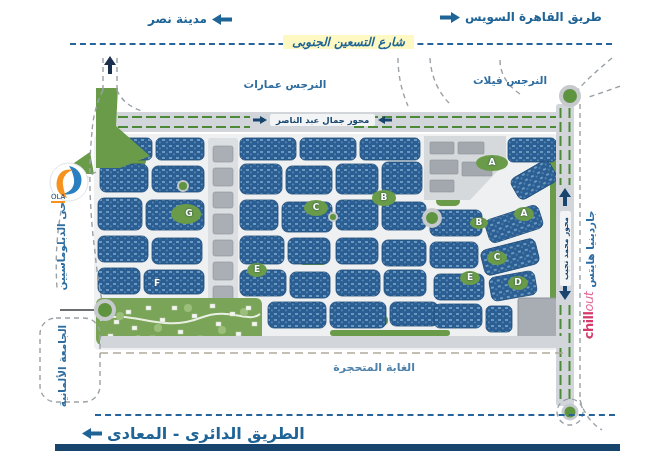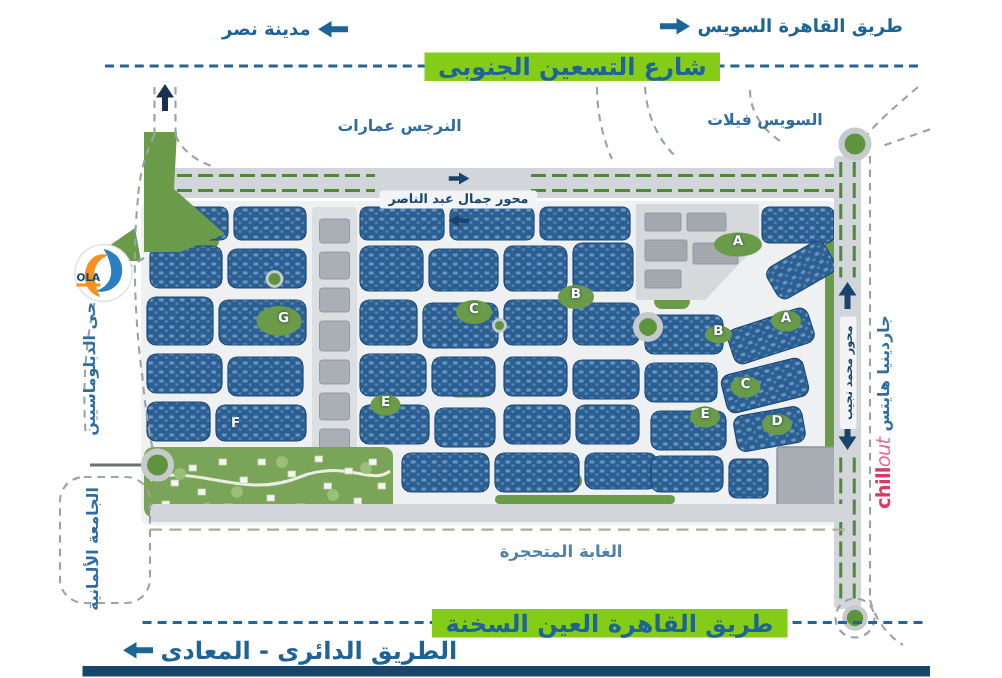--- a/index.html
+++ b/index.html
@@ -3,31 +3,31 @@
 <meta charset="utf-8">
 <style>
   html,body{margin:0;padding:0;background:#fff;}
   #stage{position:relative;width:620px;height:452px;overflow:hidden;background:#fff;
          font-family:"DejaVu Sans",sans-serif;}
   .abs{position:absolute;}
   .lbl{color:#1f6496;font-weight:bold;white-space:nowrap;}
   .lbl-sm{color:#2f6da0;font-weight:bold;font-size:10.5px;white-space:nowrap;}
   .flexrow{display:flex;align-items:center;gap:5px;}
   .dash-blue{border-top:2px dashed #27639b;height:0;}
-  .dash-label{background:#84cc16;padding:0 9px;font-size:16px;}
+  .dash-label{background:#fef9c3;padding:0 9px;font-size:12px;font-style:italic;}
   .vwrap{display:flex;align-items:center;justify-content:center;}
   .vwrap > span{transform:rotate(-90deg);white-space:nowrap;display:inline-block;}
   .axis-box{background:#f2f4f6;border-radius:2px;padding:1px 6px;font-size:8.5px;
             font-weight:bold;color:#17456e;white-space:nowrap;}
   .zmark{position:absolute;transform:translate(-50%,-50%);color:#fff;font-size:9px;
          font-weight:bold;text-shadow:0 0 2px rgba(10,40,70,.9);line-height:1;}
   .bottom-bar{background:#17456e;}
   .chill-bold{font-weight:800;font-size:13px;color:#d63a6a;letter-spacing:-.5px;}
   .chill-light{font-weight:400;font-size:13px;font-style:italic;color:#e06e97;letter-spacing:-.5px;}
-  .ola-text{font-size:7px;font-weight:700;color:#17456e;border-bottom:2px solid #f6921e;line-height:1;}
+  .ola-text{font-size:7px;font-weight:400;color:#17456e;border-bottom:2px solid #f6921e;line-height:1;margin-top:12px;}
   svg{display:block;}
 </style>
 </head>
 <body>
 
 <div id="stage">
 
   <svg class="abs" style="left:0;top:0" width="668" height="452" viewBox="0 0 668 452">
     <defs>
       <pattern id="blk" width="7" height="6" patternUnits="userSpaceOnUse">
@@ -240,24 +240,24 @@
   <div class="abs flexrow" style="left:440px;top:10px;justify-content:center;">
     <svg width="20" height="13">
       <path d="M0,4.5 H11 V1 L20,6.5 11,12 V8.5 H0 Z" fill="#1f6496"></path>
     </svg>
     <span class="lbl" style="font-size:12px" dir="rtl">طريق القاهرة السويس</span>
   </div>
 
   <div class="abs dash-blue" style="left:70px;top:43px;width:542px;"></div>
   <div class="abs lbl dash-label" style="left:283px;top:35px;" dir="rtl">شارع التسعين الجنوبى</div>
 
-  <div class="abs lbl-sm" style="left:225px;top:78px;width:120px;text-align:left;" dir="rtl">النرجس عمارات</div>
-  <div class="abs lbl-sm" style="left:450px;top:74px;width:120px;text-align:center;" dir="rtl">السويس فيلات</div>
-
-  <div class="abs flexrow" style="left:253px;top:114px;gap:3px;flex-direction:column;">
+  <div class="abs lbl-sm" style="left:225px;top:78px;width:120px;text-align:center;" dir="rtl">النرجس عمارات</div>
+  <div class="abs lbl-sm" style="left:450px;top:74px;width:120px;text-align:center;" dir="rtl">النرجس فيلات</div>
+
+  <div class="abs flexrow" style="left:253px;top:114px;gap:3px;">
     <svg width="14" height="10">
       <path d="M0,3.5 H7 V1 L14,5 7,9 V6.5 H0 Z" fill="#17456e"></path>
     </svg>
     <span class="axis-box" dir="rtl">محور جمال عبد الناصر</span>
     <svg width="14" height="10">
       <path d="M14,3.5 H7 V1 L0,5 7,9 V6.5 H14 Z" fill="#17456e"></path>
     </svg>
   </div>
 
   <div class="abs vwrap" style="left:553px;top:205px;width:24px;height:86px;">
@@ -301,21 +301,20 @@
       <span class="zmark" style="left: 384px; top: 197px;">B</span>
       <span class="zmark" style="left: 492px; top: 162px;">A</span>
       <span class="zmark" style="left: 524px; top: 213px;">A</span>
       <span class="zmark" style="left: 479px; top: 222px;">B</span>
       <span class="zmark" style="left: 497px; top: 257px;">C</span>
       <span class="zmark" style="left: 518px; top: 282px;">D</span>
       <span class="zmark" style="left: 470px; top: 277px;">E</span>
     </div>
 
   <div class="abs dash-blue" style="left:95px;top:414px;width:520px;"></div>
-  <div class="abs lbl dash-label" style="left:288px;top:406px;" dir="rtl">طريق القاهرة العين السخنة</div>
 
   <div class="abs flexrow" style="left:82px;top:424px;">
     <svg width="20" height="13">
       <path d="M20,4.5 H9 V1 L0,6.5 9,12 V8.5 H20 Z" fill="#1f6496"></path>
     </svg>
     <span class="lbl" style="font-size:16px" dir="rtl">الطريق الدائرى - المعادى</span>
   </div>
 
 
   <div class="abs bottom-bar" style="left:55px;top:444px;width:613px;height:7px;"></div>

